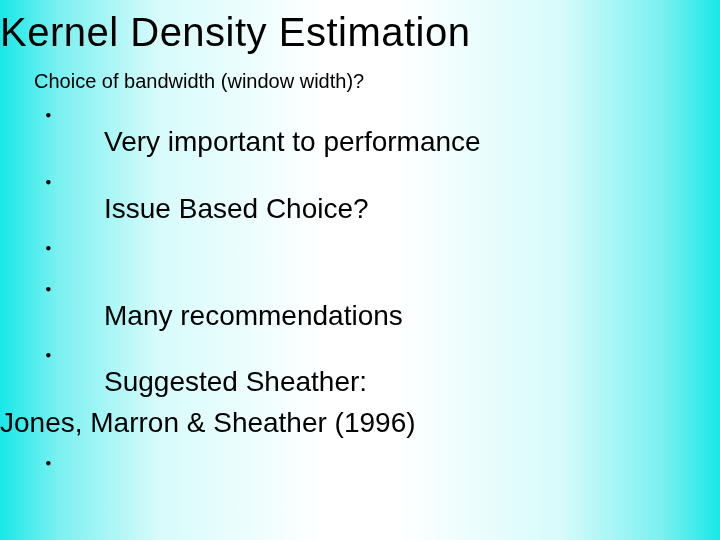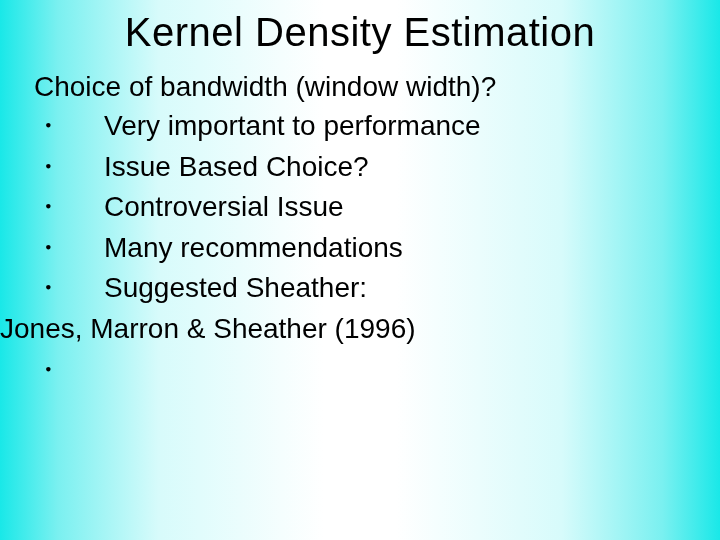--- a/index.html
+++ b/index.html
@@ -4,45 +4,45 @@
 <style>
   html,body{margin:0;padding:0}
   body{
     width:720px;height:540px;
     background:linear-gradient(90deg,#19e8e8 0%,#7af0f0 8%,#d7fbfb 22%,#ffffff 45%,#ffffff 55%,#d7fbfb 78%,#7af0f0 92%,#19e8e8 100%);
     font-family:"Trebuchet MS","Segoe UI",Arial,sans-serif;
     color:#000;
     box-sizing:border-box;
   }
   .title{
-    text-align:center;
+    text-align:left;
     font-family:"Century Gothic","Trebuchet MS",Arial,sans-serif;
     font-size:40px;
     letter-spacing:0.5px;
     padding-top:10px;
     padding-bottom:14px;
   }
   .lead{
-    font-size:28px;
+    font-size:20px;
     padding-left:34px;
     line-height:1.25;
     margin-bottom:2px;
   }
   .bullet-row{
     display:flex;
     align-items:flex-start;
     font-size:28px;
     line-height:1.45;
     padding-left:34px;
   }
   .dot{
     width:70px;
     flex:0 0 70px;
   }
-  .txt{flex:1;padding-right:16px;}
+  .txt{flex:1;padding-right:16px;margin-top:26px;}
   .sub{
     font-size:28px;
     line-height:1.45;
   }
 </style>
 </head>
 <body>
 
 <div class="title">Kernel Density Estimation</div>
 
@@ -51,21 +51,20 @@
 <div class="bullet-row">
   <span class="dot">・</span>
   <span class="txt">Very important to performance</span>
 </div>
 <div class="bullet-row">
   <span class="dot">・</span>
   <span class="txt">Issue Based Choice?</span>
 </div>
 <div class="bullet-row">
   <span class="dot">・</span>
-  <span class="txt">Controversial Issue</span>
 </div>
 <div class="bullet-row">
   <span class="dot">・</span>
   <span class="txt">Many recommendations</span>
 </div>
 <div class="bullet-row">
   <span class="dot">・</span>
   <span class="txt">Suggested Sheather:</span>
 </div>
 <div class="sub">Jones, Marron &amp; Sheather (1996)</div>

